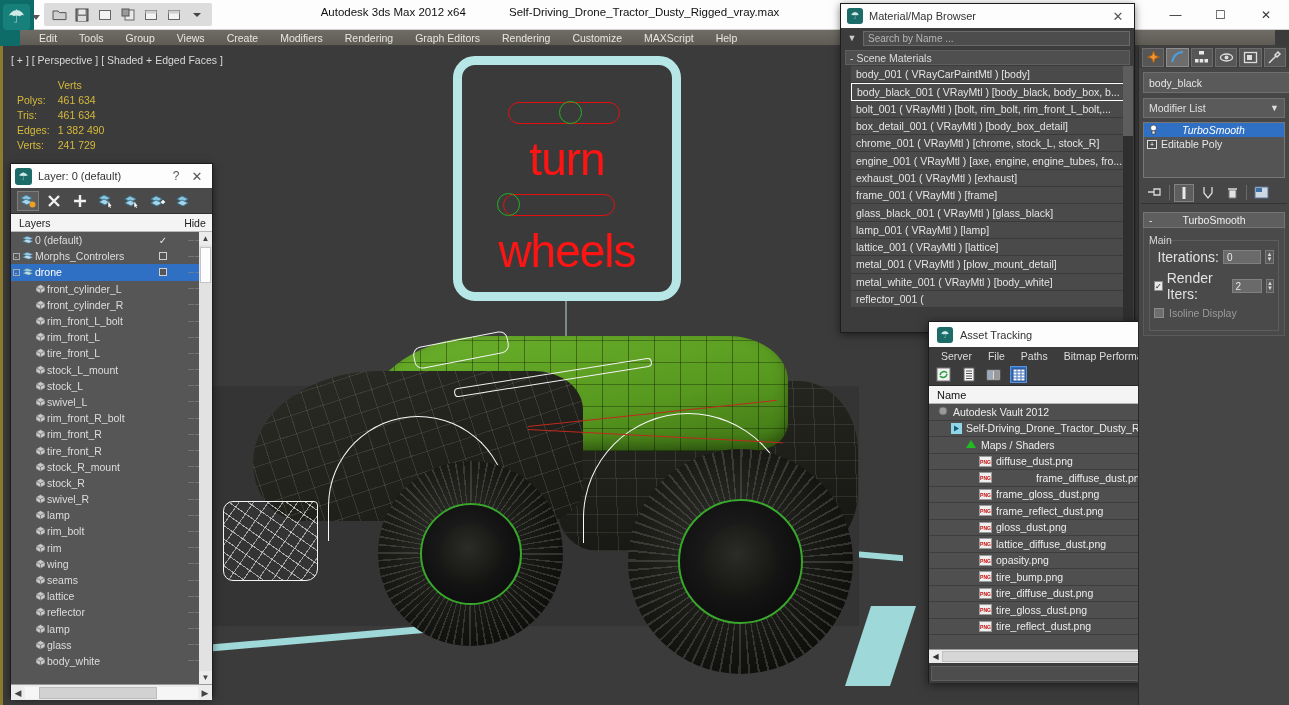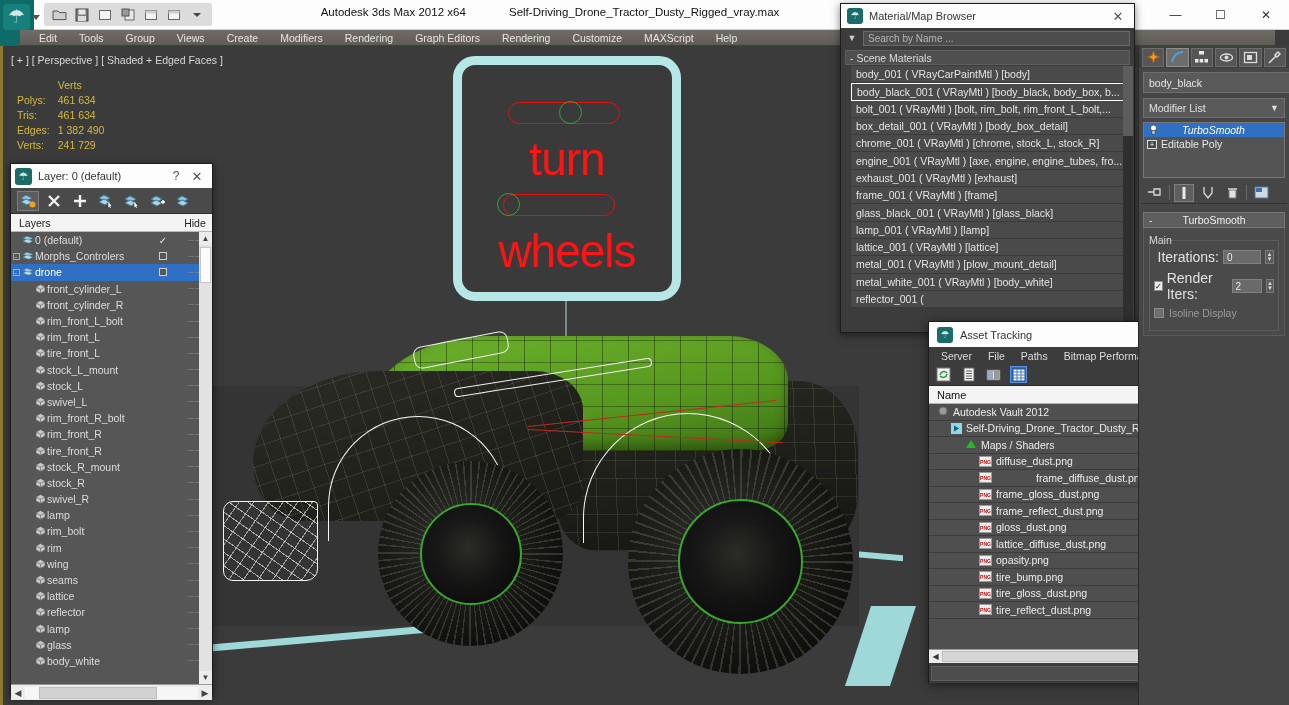--- a/index.html
+++ b/index.html
@@ -964,20 +964,27 @@
         <div class="arow">
           <div class="nm" style="padding-left: 50px;">
             <span class="png-ico">PNG</span>
             <span>tire_bump.png</span>
           </div>
           <div class="st">Found</div>
         </div>
         <div class="arow">
           <div class="nm" style="padding-left: 50px;">
             <span class="png-ico">PNG</span>
+            <span>tire_diffuse_dust.png</span>
+          </div>
+          <div class="st">Found</div>
+        </div>
+        <div class="arow">
+          <div class="nm" style="padding-left: 50px;">
+            <span class="png-ico">PNG</span>
             <span>tire_gloss_dust.png</span>
           </div>
           <div class="st">Found</div>
         </div>
         <div class="arow">
           <div class="nm" style="padding-left: 50px;">
             <span class="png-ico">PNG</span>
             <span>tire_reflect_dust.png</span>
           </div>
           <div class="st">Found</div>

